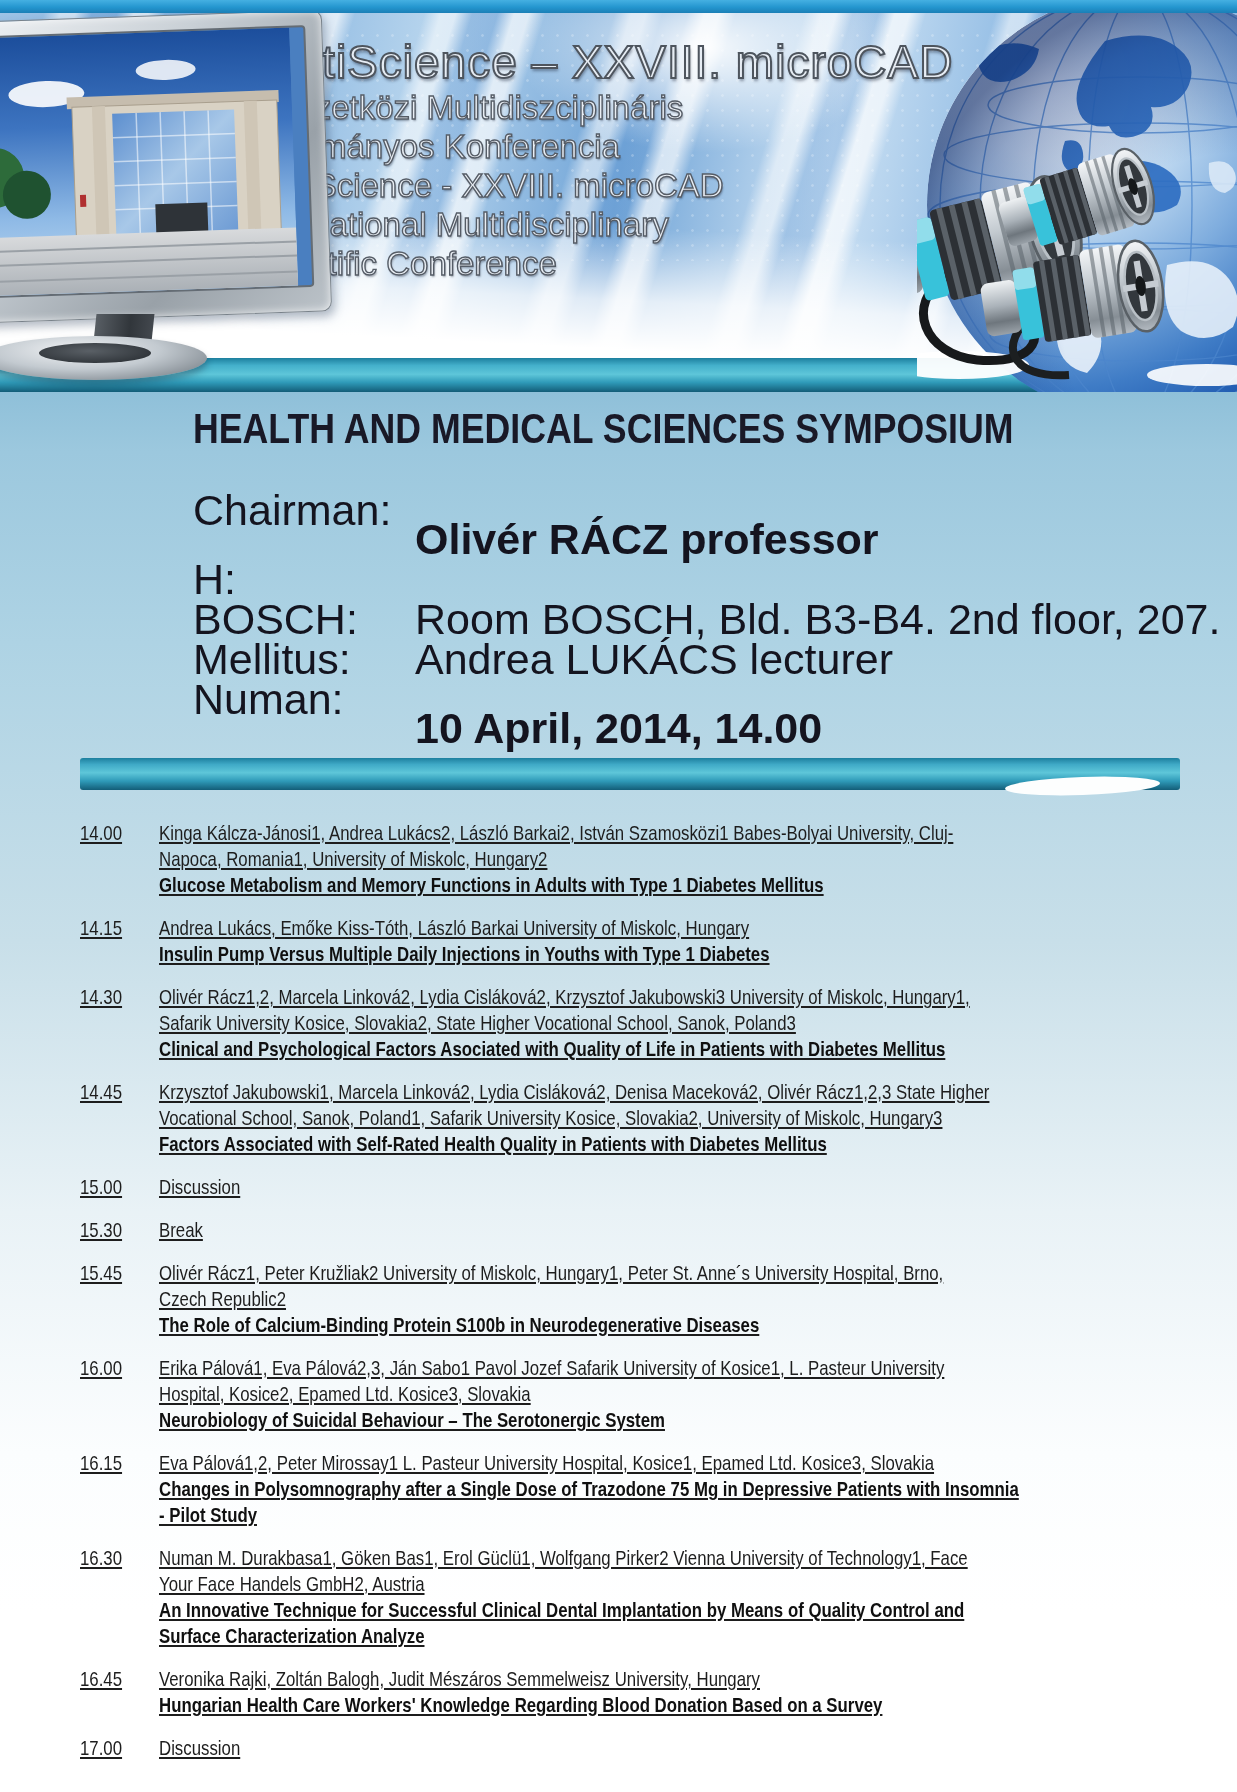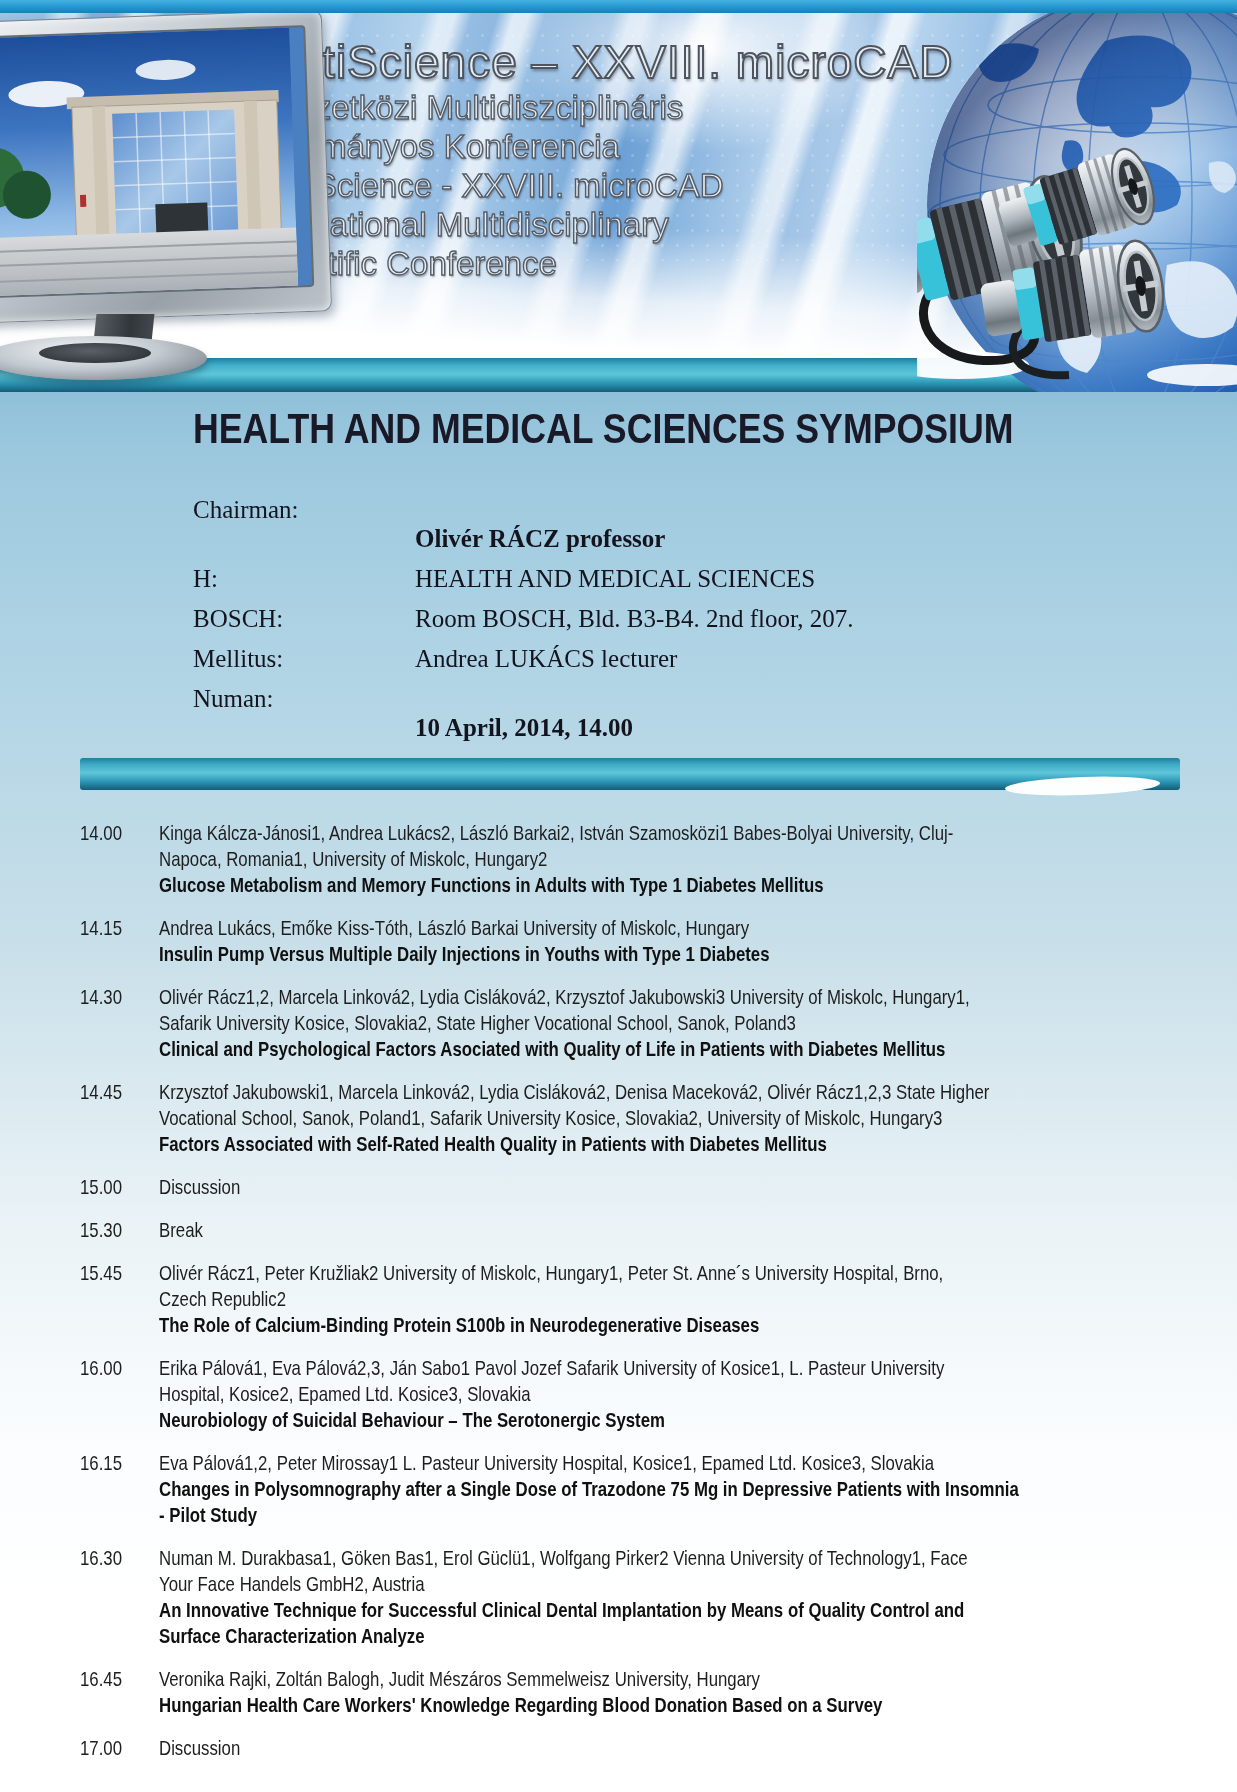--- a/index.html
+++ b/index.html
@@ -54,31 +54,31 @@
 
   .globe-svg{position:absolute;right:0;top:13px;z-index:2;}
 
   
   .content{position:relative;width:100%;height:1589px;
     background:linear-gradient(180deg,#8fc0d9 0px,#9cc8de 60px,#aed3e4 250px,#c8dfe9 550px,
       #e9f2f6 820px,#fbfdfe 1060px,#ffffff 1220px);}
   .sym-title{margin:0 0 0 193px;padding-top:14px;font-size:42px;line-height:46px;font-weight:700;
     color:#191927;white-space:nowrap;transform:scaleX(.85);transform-origin:0 0;}
   .info-block{margin:38px 0 0 193px;}
-  .info-row{display:flex;font-size:25px;line-height:40px;color:#14141f;font-family:Liberation Serif, serif;}
+  .info-row{display:flex;font-size:43px;line-height:40px;color:#14141f;}
   .info-label{width:222px;flex-shrink:0;}
   .info-value{white-space:nowrap;}
   .info-row.bold .info-value{font-weight:700;margin-top:29px;}
   .divider-bar{position:relative;margin:10px 0 0 80px;width:1100px;height:32px;border-radius:3px;
     background:linear-gradient(180deg,#1d7f9e 0%,#3fa9c6 20%,#5ec6d9 46%,#2f9ab8 72%,#135d78 100%);}
   .divider-bar::after{content:'';position:absolute;right:20px;bottom:-5px;width:155px;height:18px;
     background:#fdfefe;border-radius:50%;transform:rotate(-2deg);}
 
   .schedule{margin:30px 0 0 80px;}
-  .entry{display:flex;margin-bottom:17px;color:#1d1d1d;}
+  .entry{display:flex;margin-bottom:17px;color:#1d1d1d;text-decoration:underline;}
   .time{width:70px;flex-shrink:0;font-size:21px;line-height:26px;
     transform:scaleX(.8);transform-origin:0 0;white-space:nowrap;}
   .body{flex:1;margin-left:9px;}
   .ln{font-size:21px;line-height:26px;white-space:nowrap;
     transform:scaleX(.8);transform-origin:0 0;}
   .ptitle{font-weight:700;color:#101010;}
 </style>
 </head>
 <body>
 
@@ -255,21 +255,20 @@
 
     <h1 class="sym-title">HEALTH AND MEDICAL SCIENCES SYMPOSIUM</h1>
 
     <div class="info-block">
       <div class="info-row bold">
         <div class="info-label">Chairman:</div>
         <div class="info-value">Olivér RÁCZ professor</div>
       </div>
       <div class="info-row">
         <div class="info-label">H:</div>
-        <div class="info-value">HEALTH AND MEDICAL SCIENCES</div>
       </div>
       <div class="info-row">
         <div class="info-label">BOSCH:</div>
         <div class="info-value">Room BOSCH, Bld. B3-B4. 2nd floor, 207.</div>
       </div>
       <div class="info-row">
         <div class="info-label">Mellitus:</div>
         <div class="info-value">Andrea LUKÁCS lecturer</div>
       </div>
       <div class="info-row bold">

